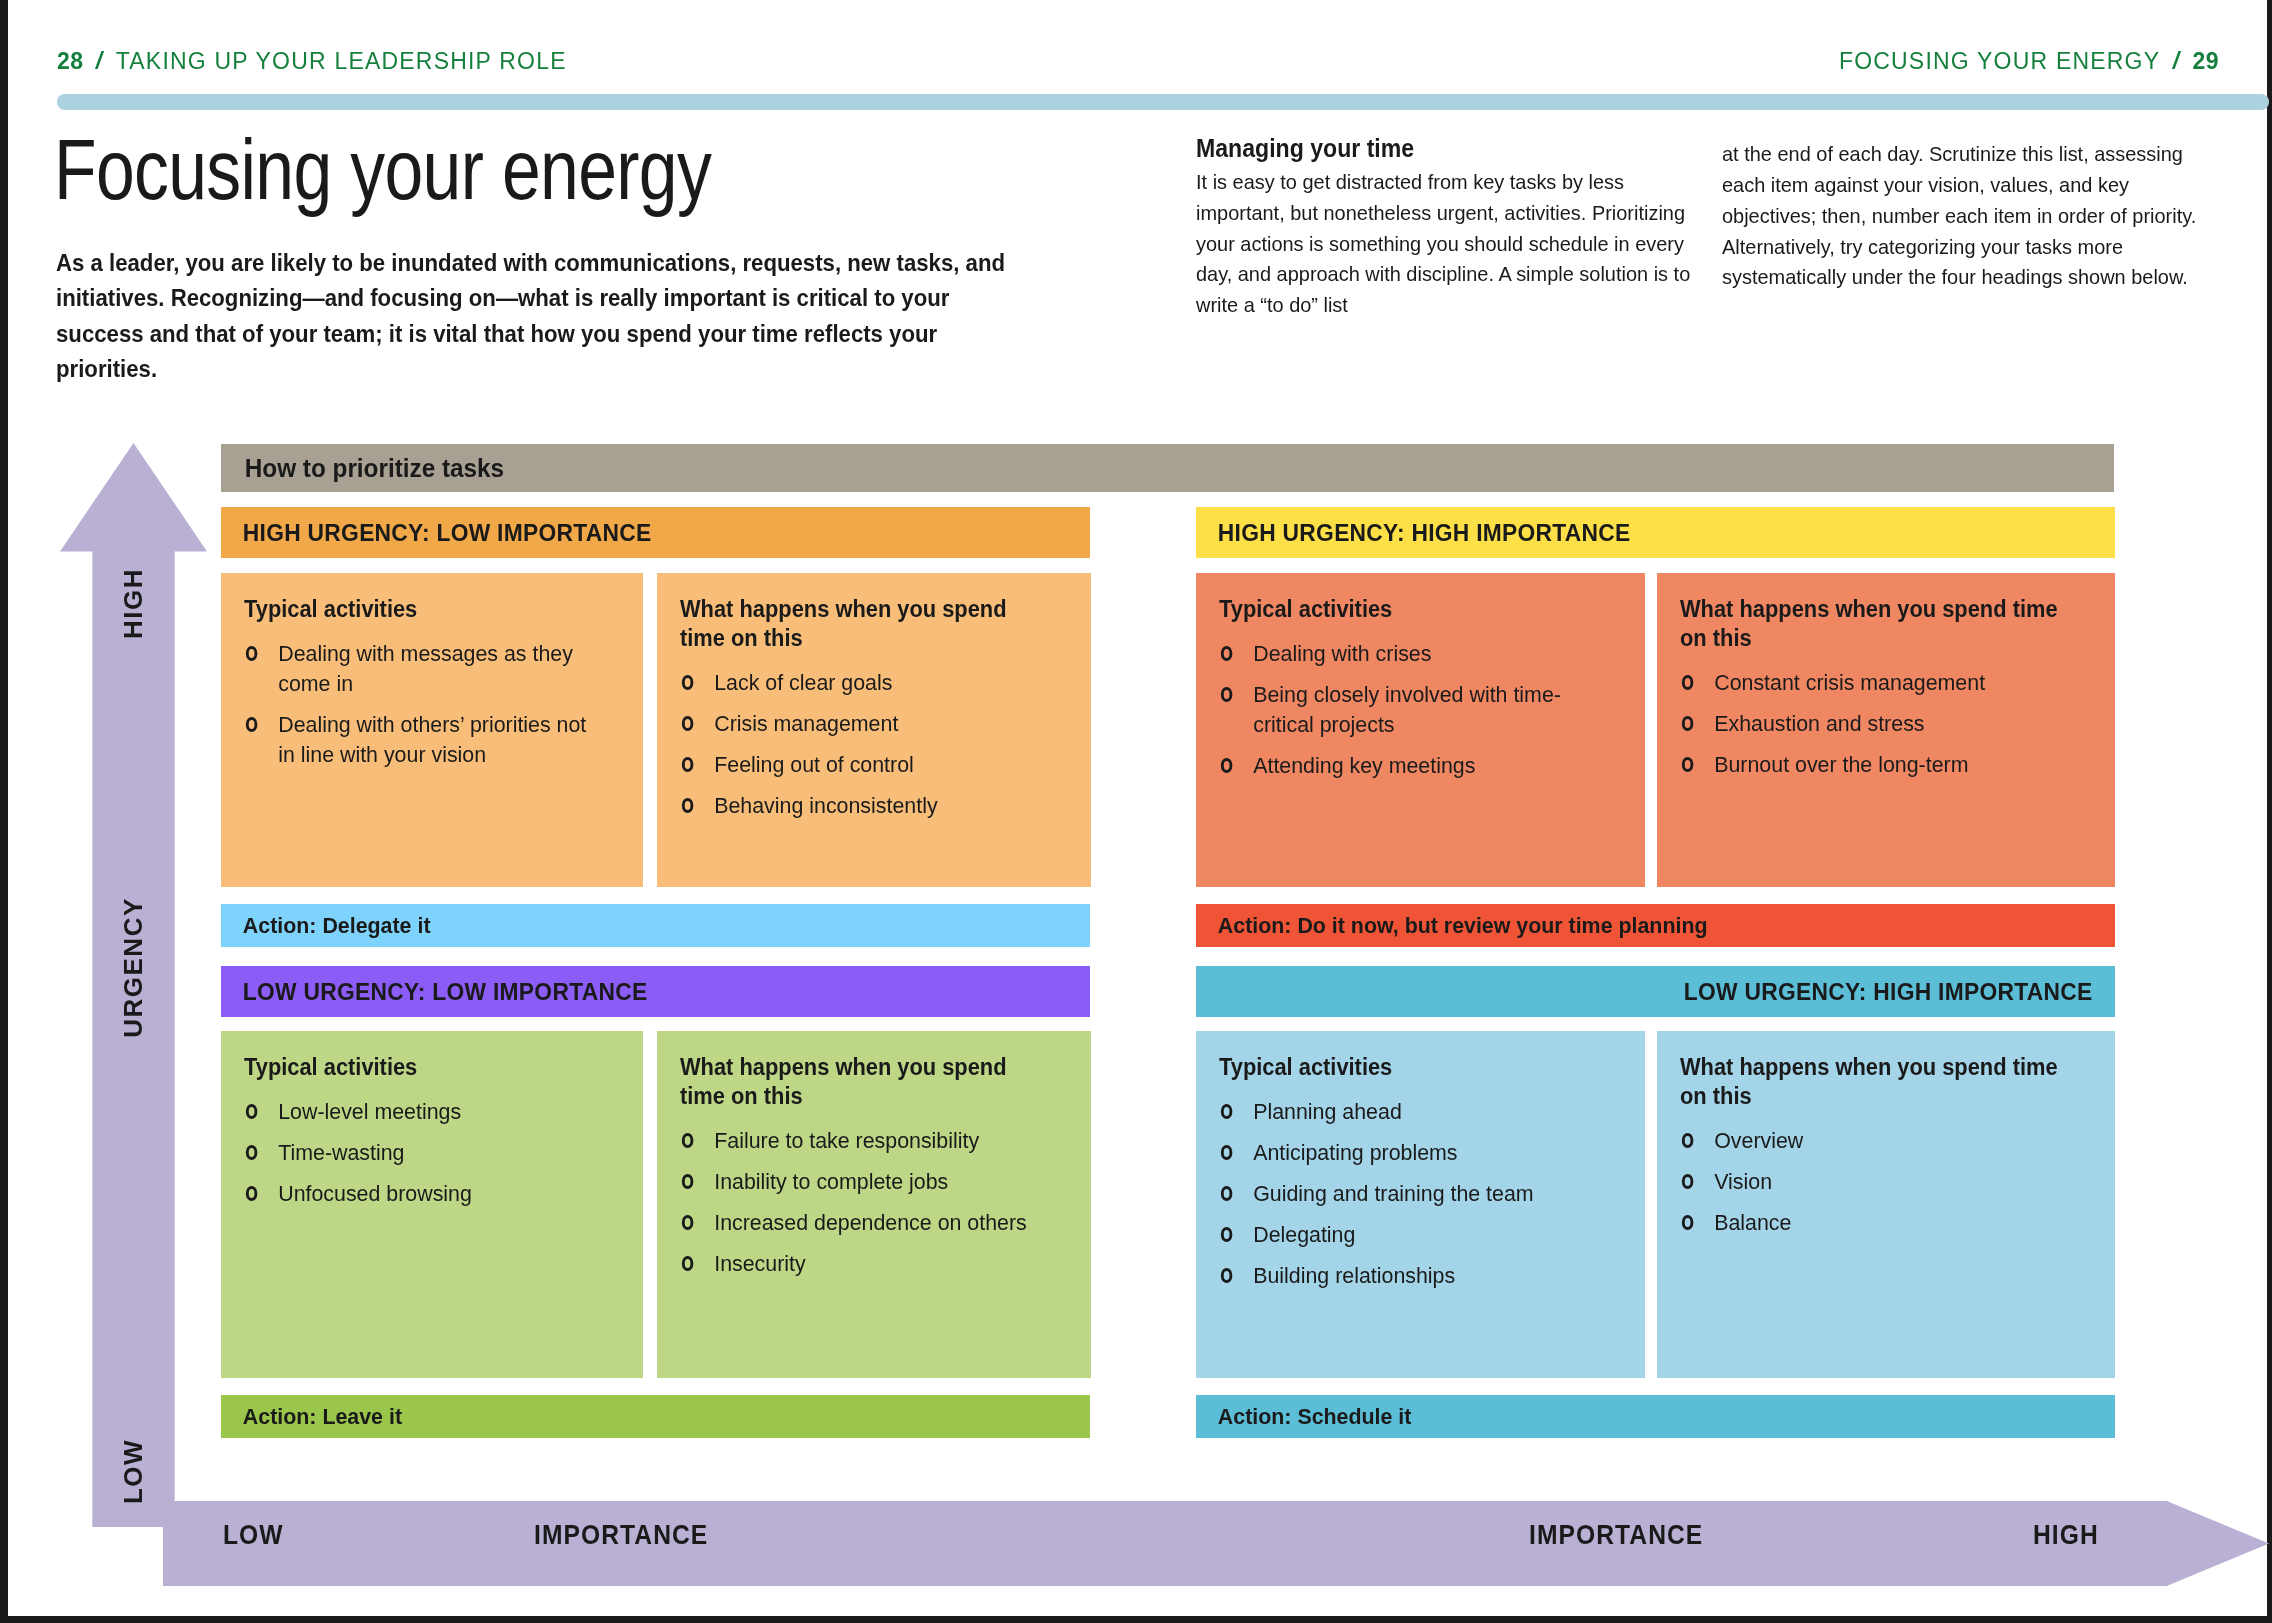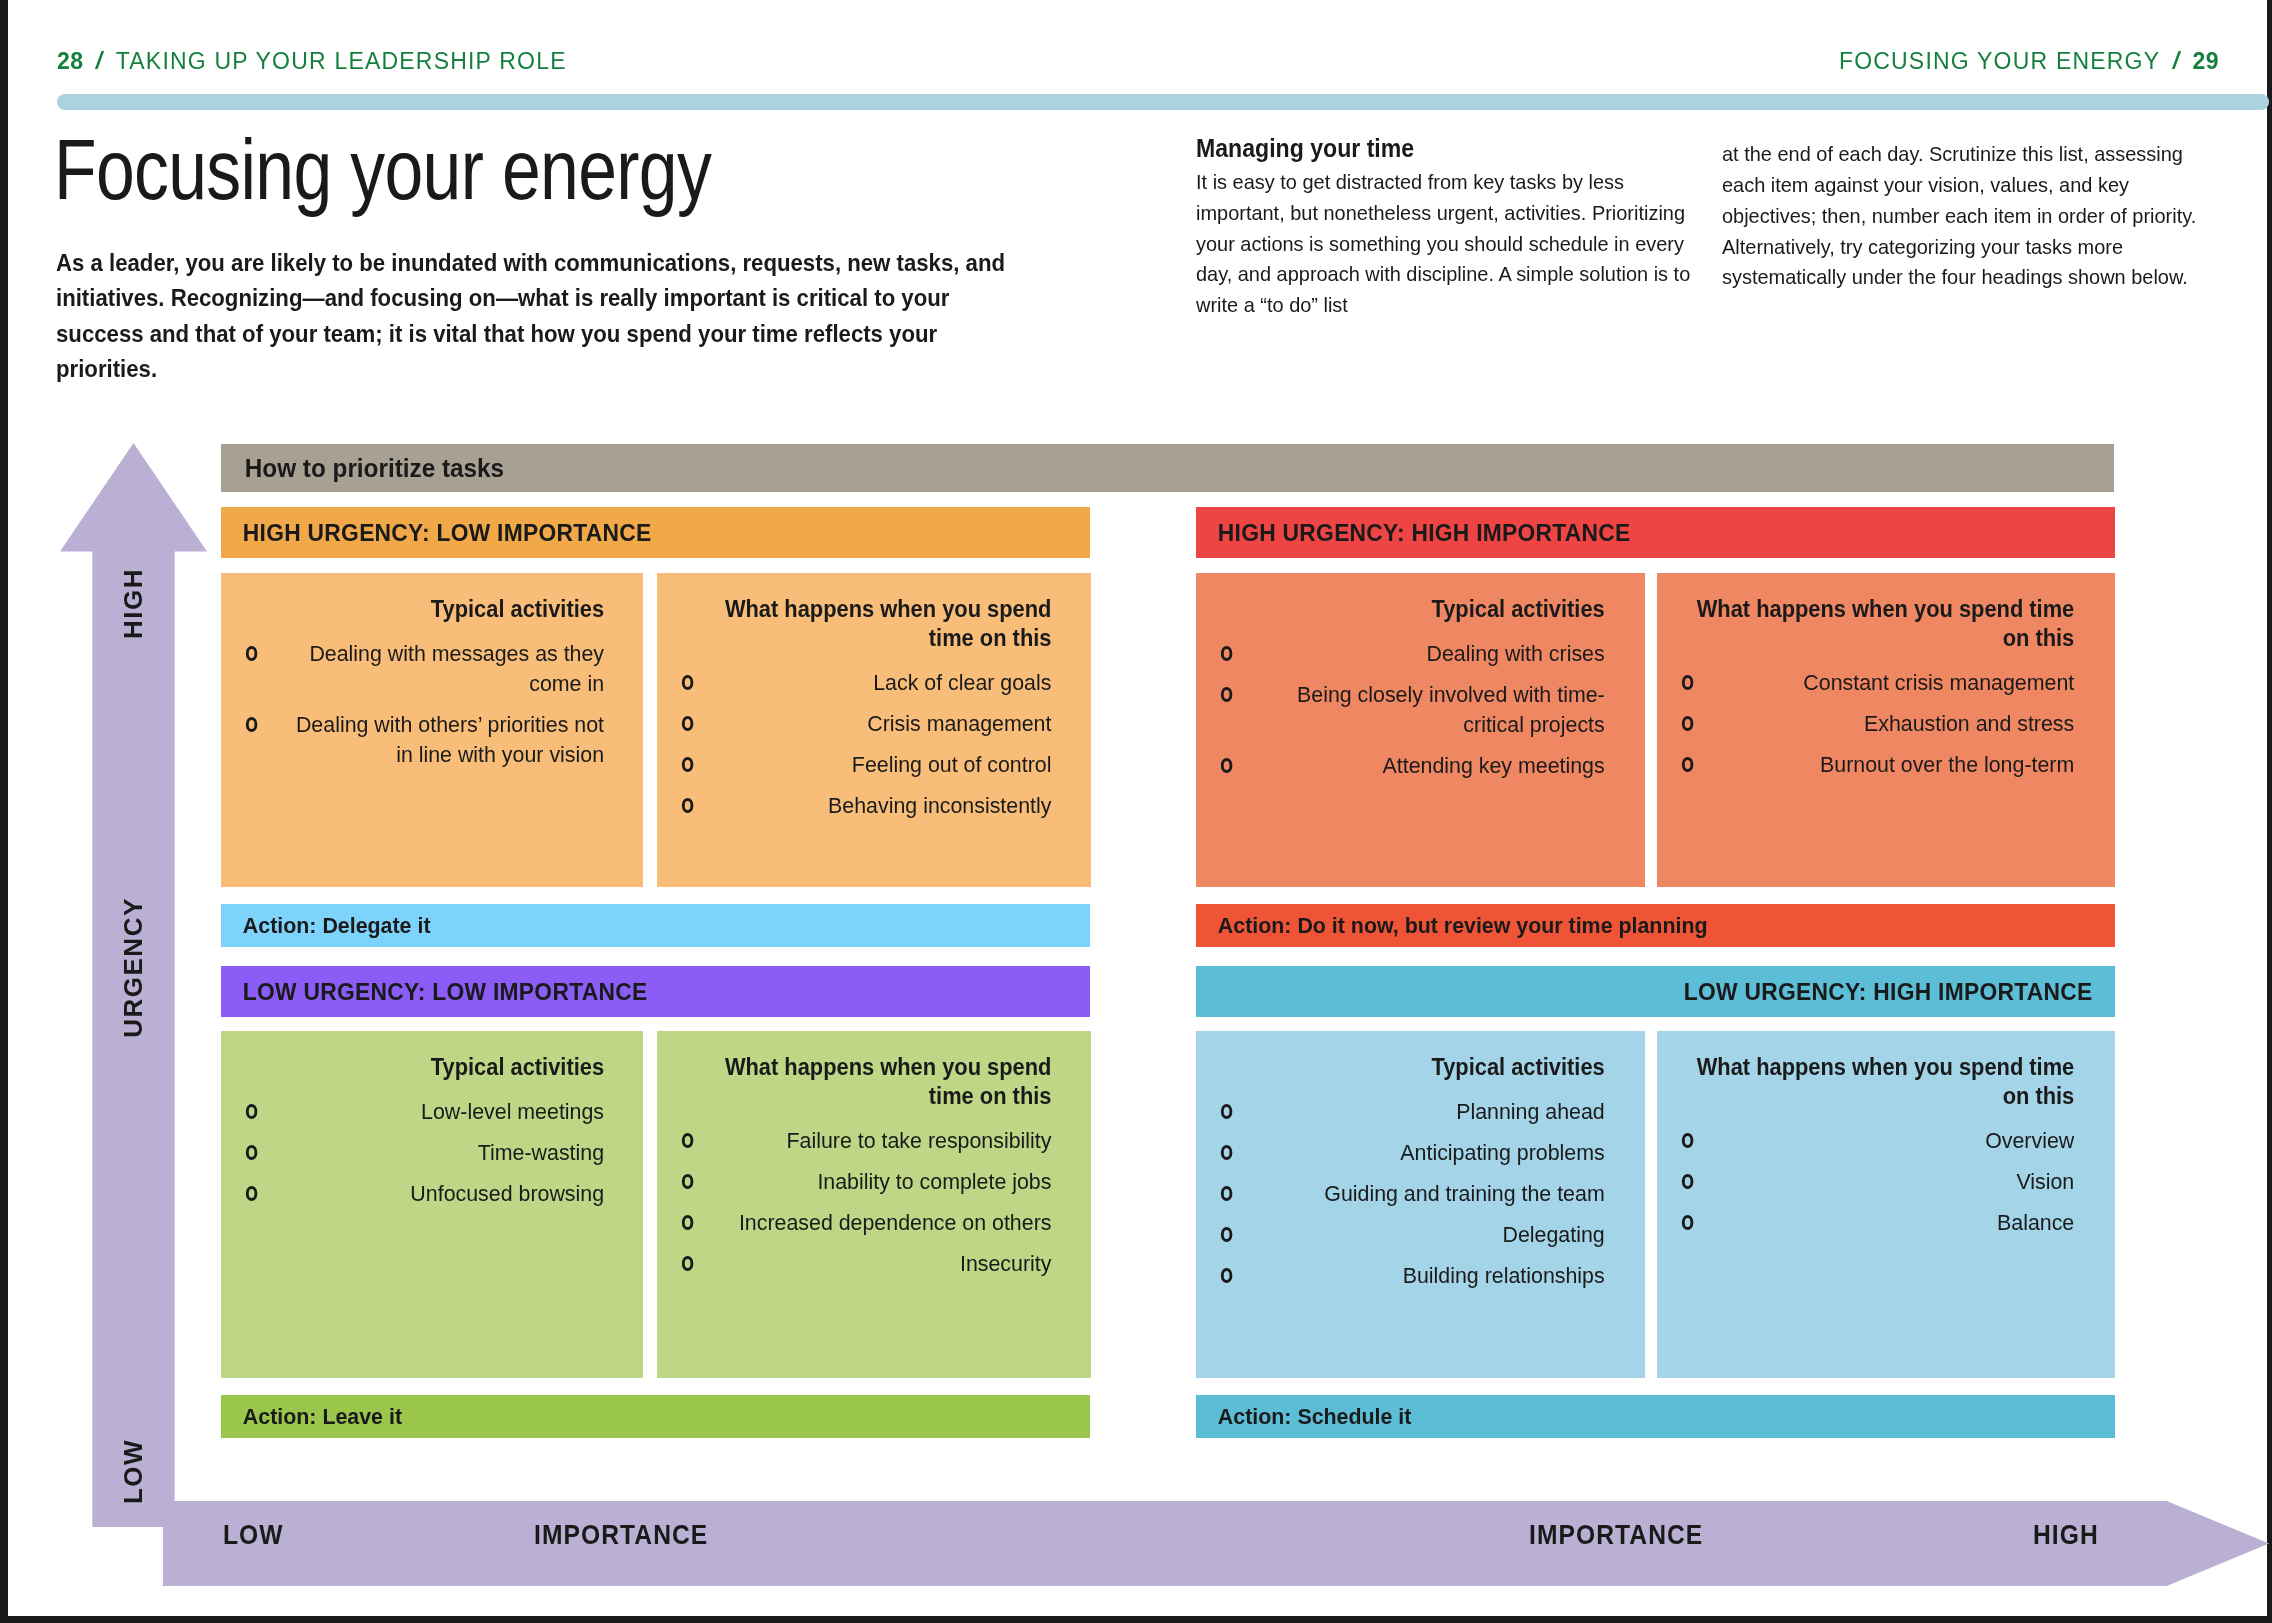--- a/index.html
+++ b/index.html
@@ -143,21 +143,21 @@
     font-size: 24px;
     font-weight: 700;
     letter-spacing: 0.3px;
     color: #1a1a1a;
     padding-left: 23px;
     font-stretch: condensed;
     transform: scaleX(0.95);
     transform-origin: left center;
   }
 
-  .quad-panel { position: absolute; box-sizing: border-box; padding: 22px 20px 30px 23px; text-align: right; }
+  .quad-panel { position: absolute; box-sizing: border-box; padding: 22px 20px 30px 23px; }
   .panel-head {
     font-size: 23px;
     font-weight: 700;
     line-height: 1.26;
     color: #1a1a1a;
     margin-bottom: 15.5px;
     font-stretch: condensed;
     transform: scaleX(0.95);
     transform-origin: left top;
   }
@@ -308,21 +308,21 @@
         <li><span class="ring"></span><span>Lack of clear goals</span></li>
         <li><span class="ring"></span><span>Crisis management</span></li>
         <li><span class="ring"></span><span>Feeling out of control</span></li>
         <li><span class="ring"></span><span>Behaving inconsistently</span></li>
       </ul>
     </div>
     <div class="action-bar" style="left:221px; top:904px; width:869px; background:#7dd3fc;">
       <span class="label">Action: Delegate it</span>
     </div>
 
-    <div class="quad-title" style="left:1196px; top:507px; width:919px; background:#ef4444;">
+    <div class="quad-title" style="left:1196px; top:507px; width:919px; background:#fde047;">
       <span class="label">HIGH URGENCY: HIGH IMPORTANCE</span>
     </div>
     <div class="quad-panel" style="left:1196px; top:573px; width:449px; height:314px; background:#F08763;">
       <div class="panel-head">Typical activities</div>
       <ul class="bullets">
         <li><span class="ring"></span><span>Dealing with crises</span></li>
         <li><span class="ring"></span><span>Being closely involved with time-critical projects</span></li>
         <li><span class="ring"></span><span>Attending key meetings</span></li>
       </ul>
     </div>

